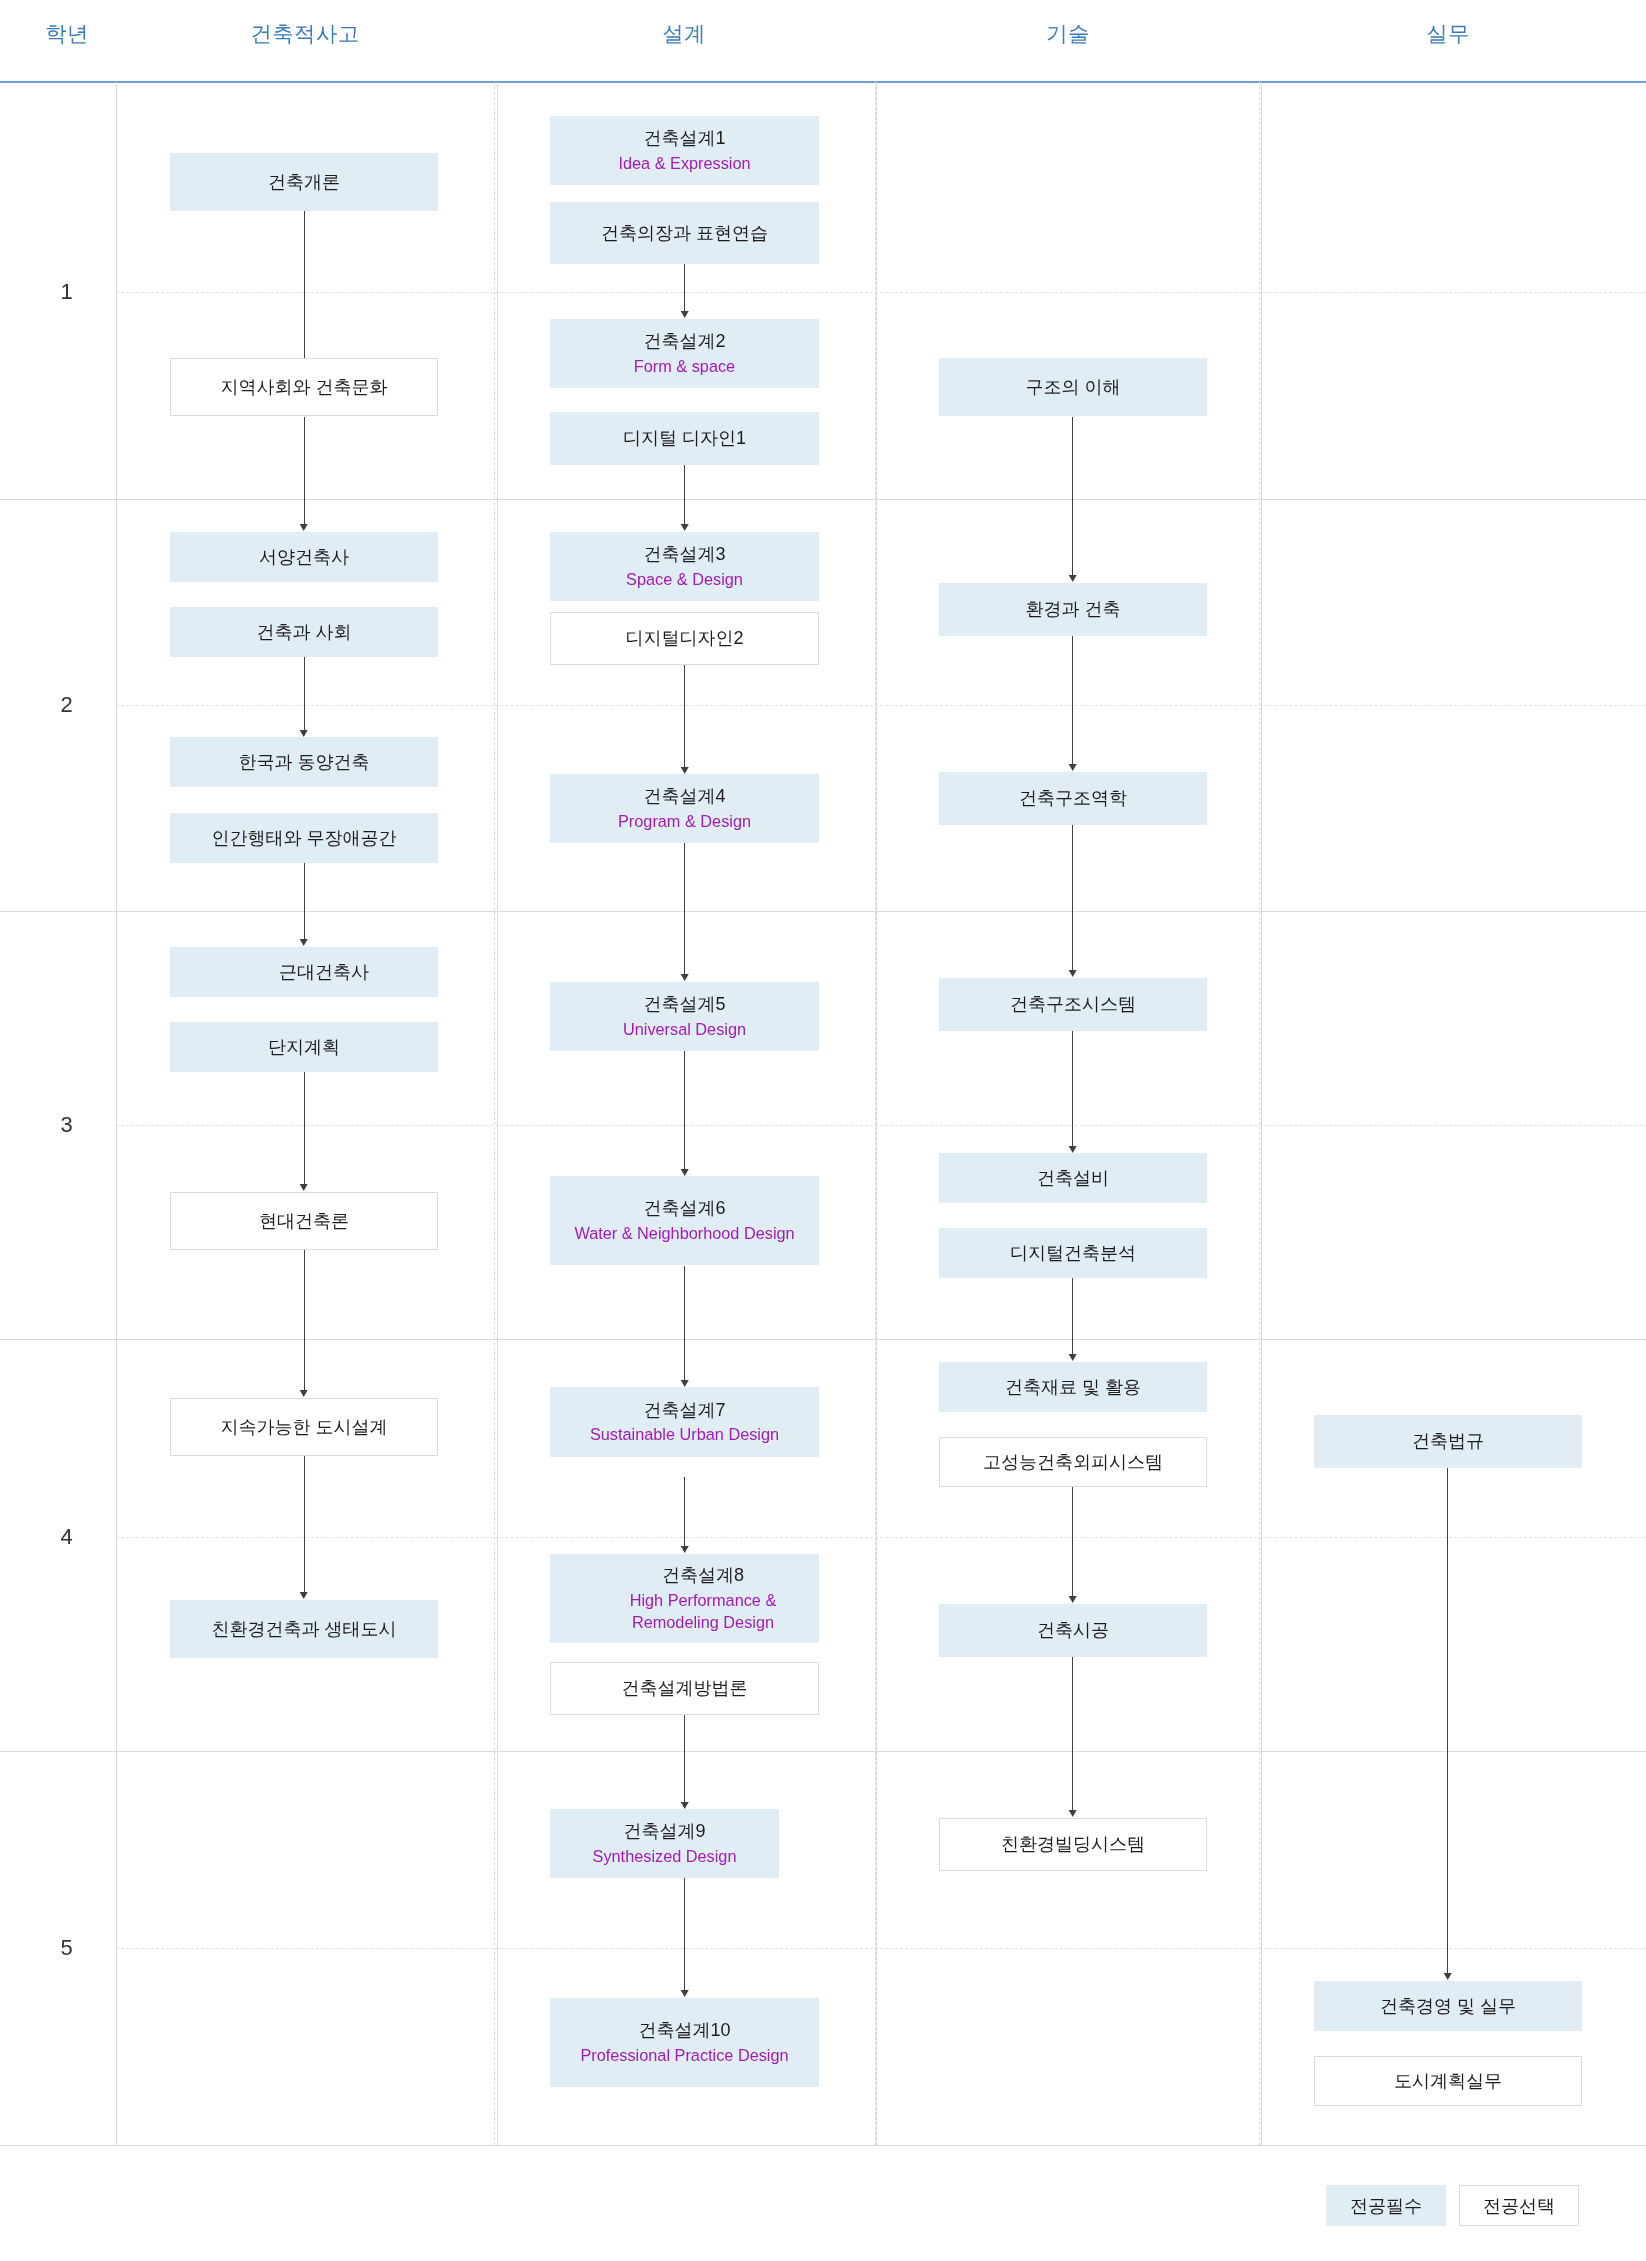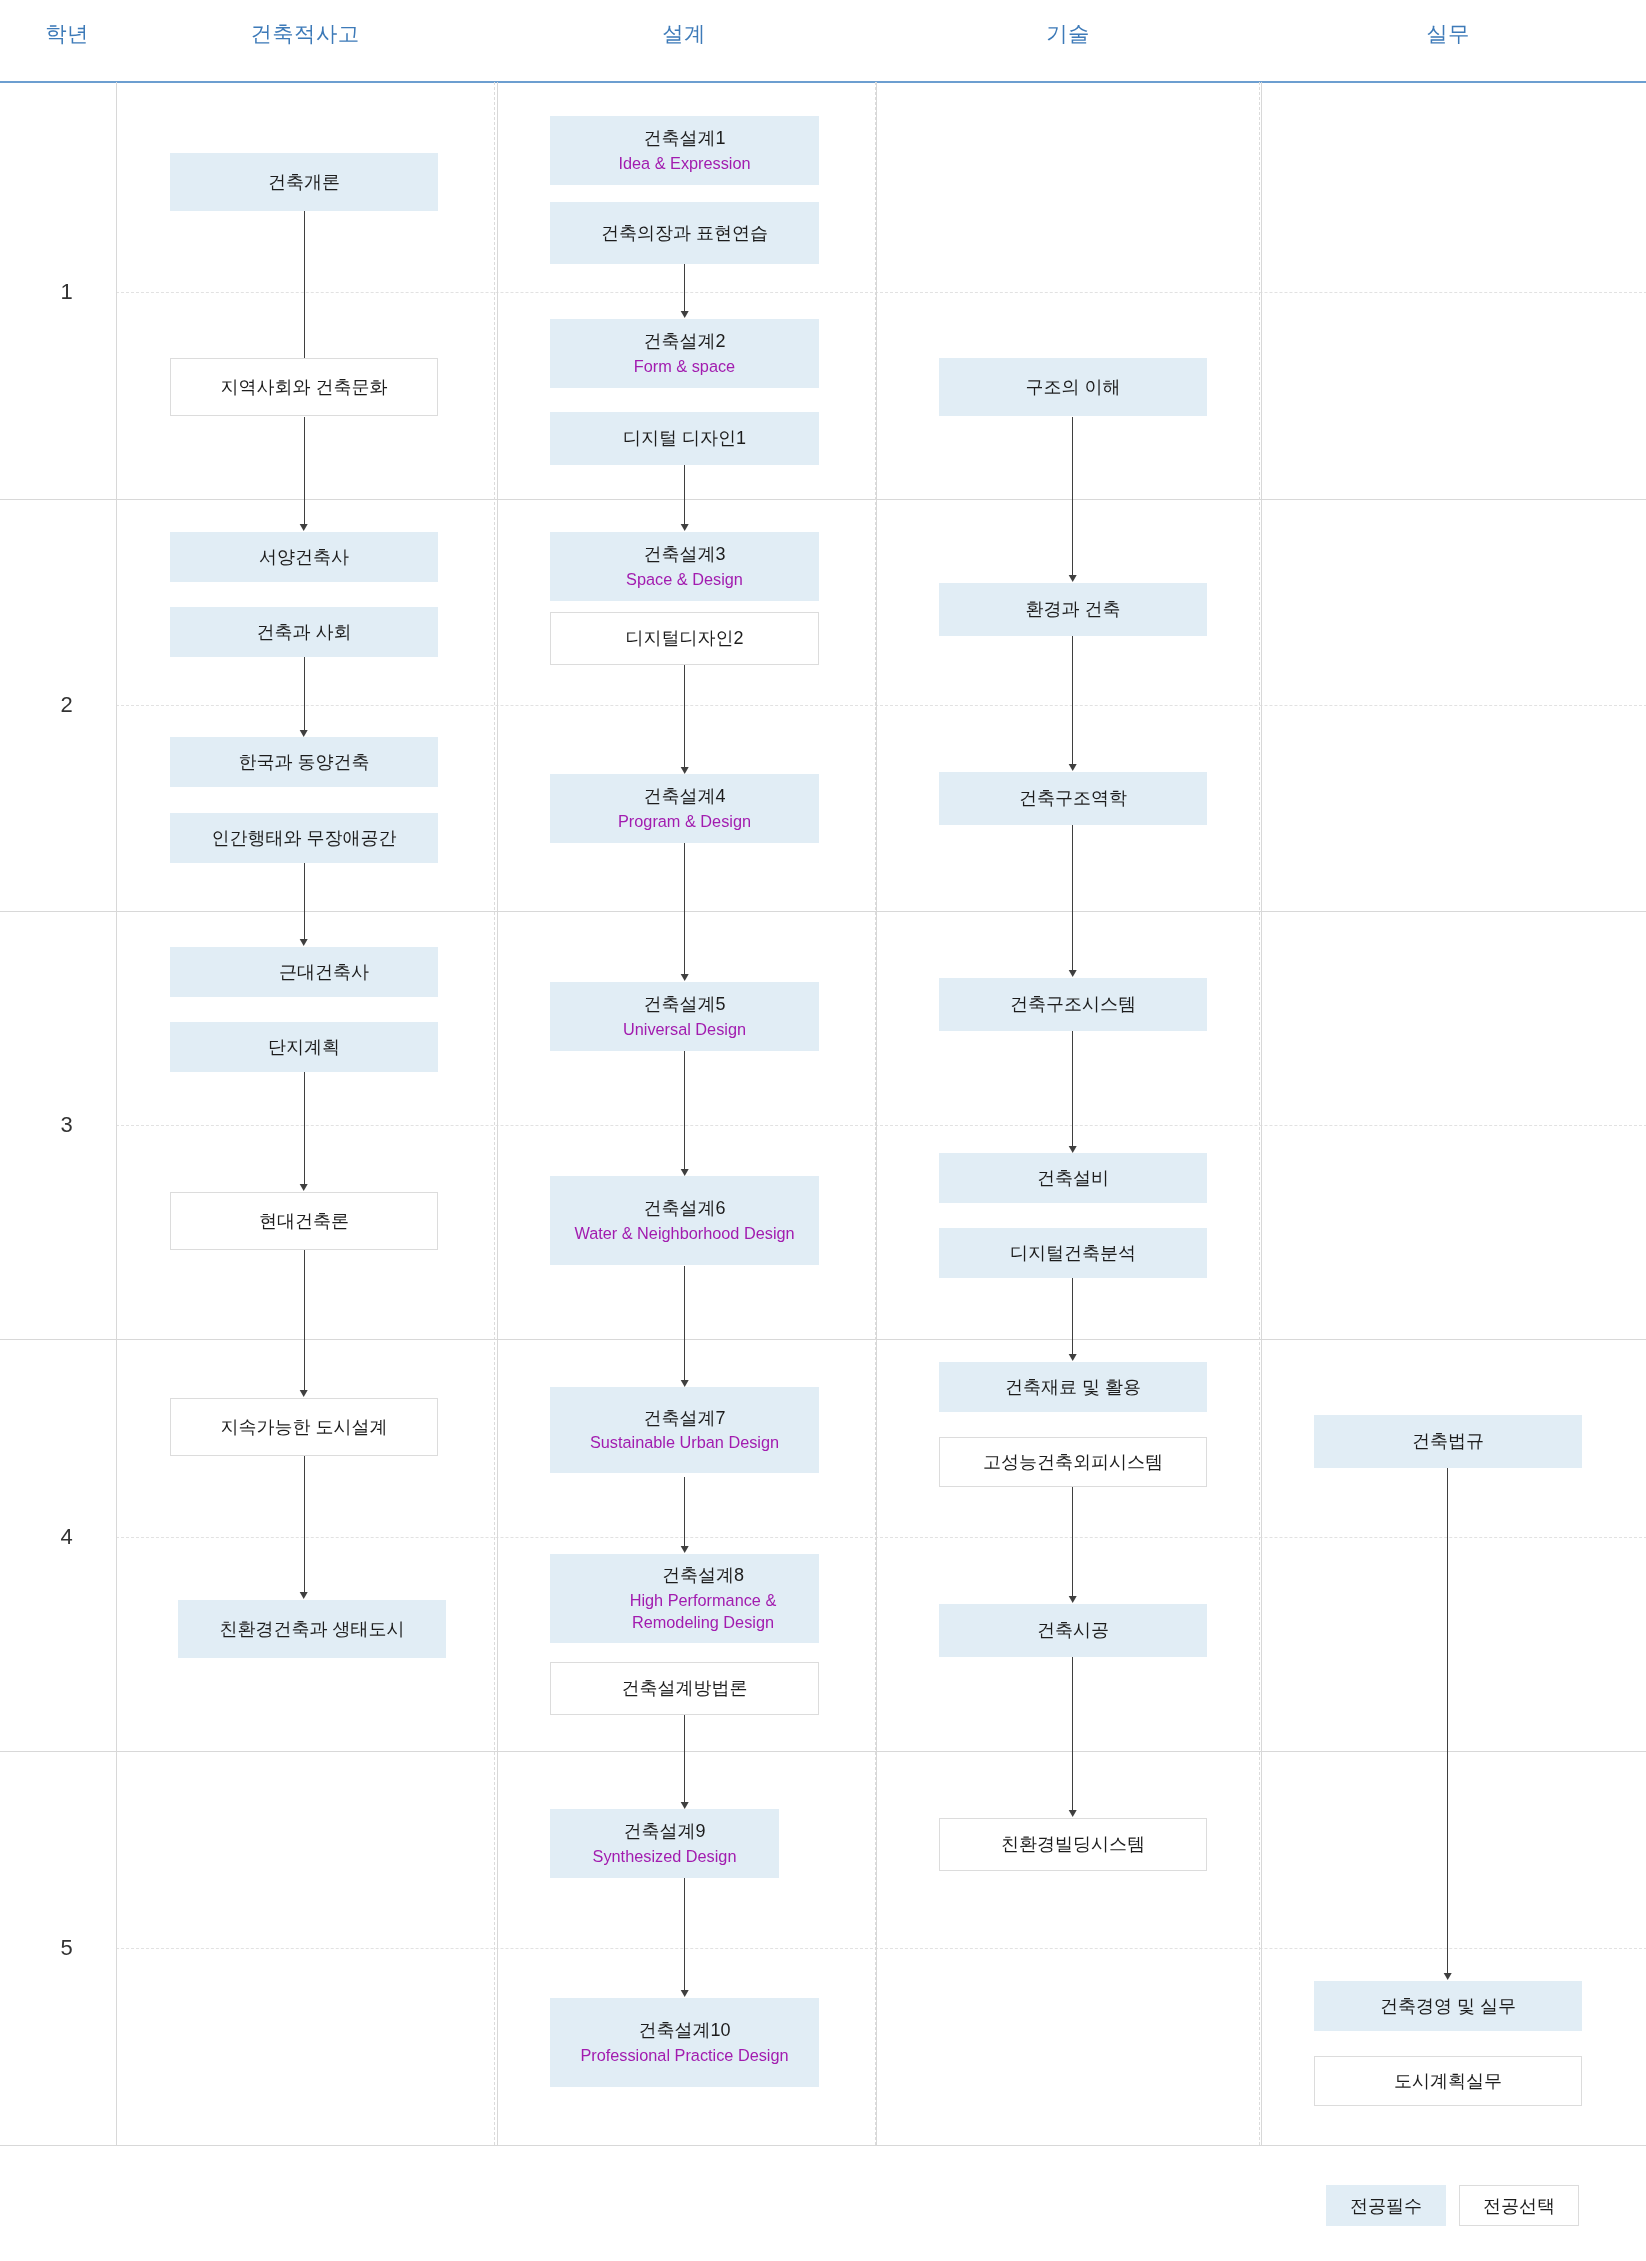--- a/index.html
+++ b/index.html
@@ -233,21 +233,21 @@
       </div>
       <div class="box" style="left: 170px; top: 1022px; width: 268px; height: 50px;">
         <div class="ko">단지계획</div>
       </div>
       <div class="box elective" style="left: 170px; top: 1192px; width: 268px; height: 58px;">
         <div class="ko">현대건축론</div>
       </div>
       <div class="box elective" style="left: 170px; top: 1398px; width: 268px; height: 58px;">
         <div class="ko">지속가능한 도시설계</div>
       </div>
-      <div class="box" style="left: 170px; top: 1600px; width: 268px; height: 58px; margin-left: 8px;">
+      <div class="box" style="left: 170px; top: 1600px; width: 268px; height: 58px;">
         <div class="ko">친환경건축과 생태도시</div>
       </div>
       <div class="box" style="left: 550px; top: 116px; width: 269px; height: 69px;">
         <div class="ko">건축설계1</div>
         <div class="en">Idea &amp; Expression</div>
       </div>
       <div class="box" style="left: 550px; top: 202px; width: 269px; height: 62px;">
         <div class="ko">건축의장과 표현연습</div>
       </div>
       <div class="box" style="left: 550px; top: 319px; width: 269px; height: 69px;">
@@ -269,21 +269,21 @@
         <div class="en">Program &amp; Design</div>
       </div>
       <div class="box" style="left: 550px; top: 982px; width: 269px; height: 69px;">
         <div class="ko">건축설계5</div>
         <div class="en">Universal Design</div>
       </div>
       <div class="box" style="left: 550px; top: 1176px; width: 269px; height: 89px;">
         <div class="ko">건축설계6</div>
         <div class="en">Water &amp; Neighborhood Design</div>
       </div>
-      <div class="box" style="left: 550px; top: 1387px; width: 269px; height: 86px;">
+      <div class="box" style="left: 550px; top: 1387px; width: 269px; height: 70px;">
         <div class="ko">건축설계7</div>
         <div class="en">Sustainable Urban Design</div>
       </div>
       <div class="box" style="left: 550px; top: 1554px; width: 269px; height: 89px; padding-left: 37px;">
         <div class="ko">건축설계8</div>
         <div class="en">High Performance &amp; Remodeling Design</div>
       </div>
       <div class="box elective" style="left: 550px; top: 1662px; width: 269px; height: 53px;">
         <div class="ko">건축설계방법론</div>
       </div>

